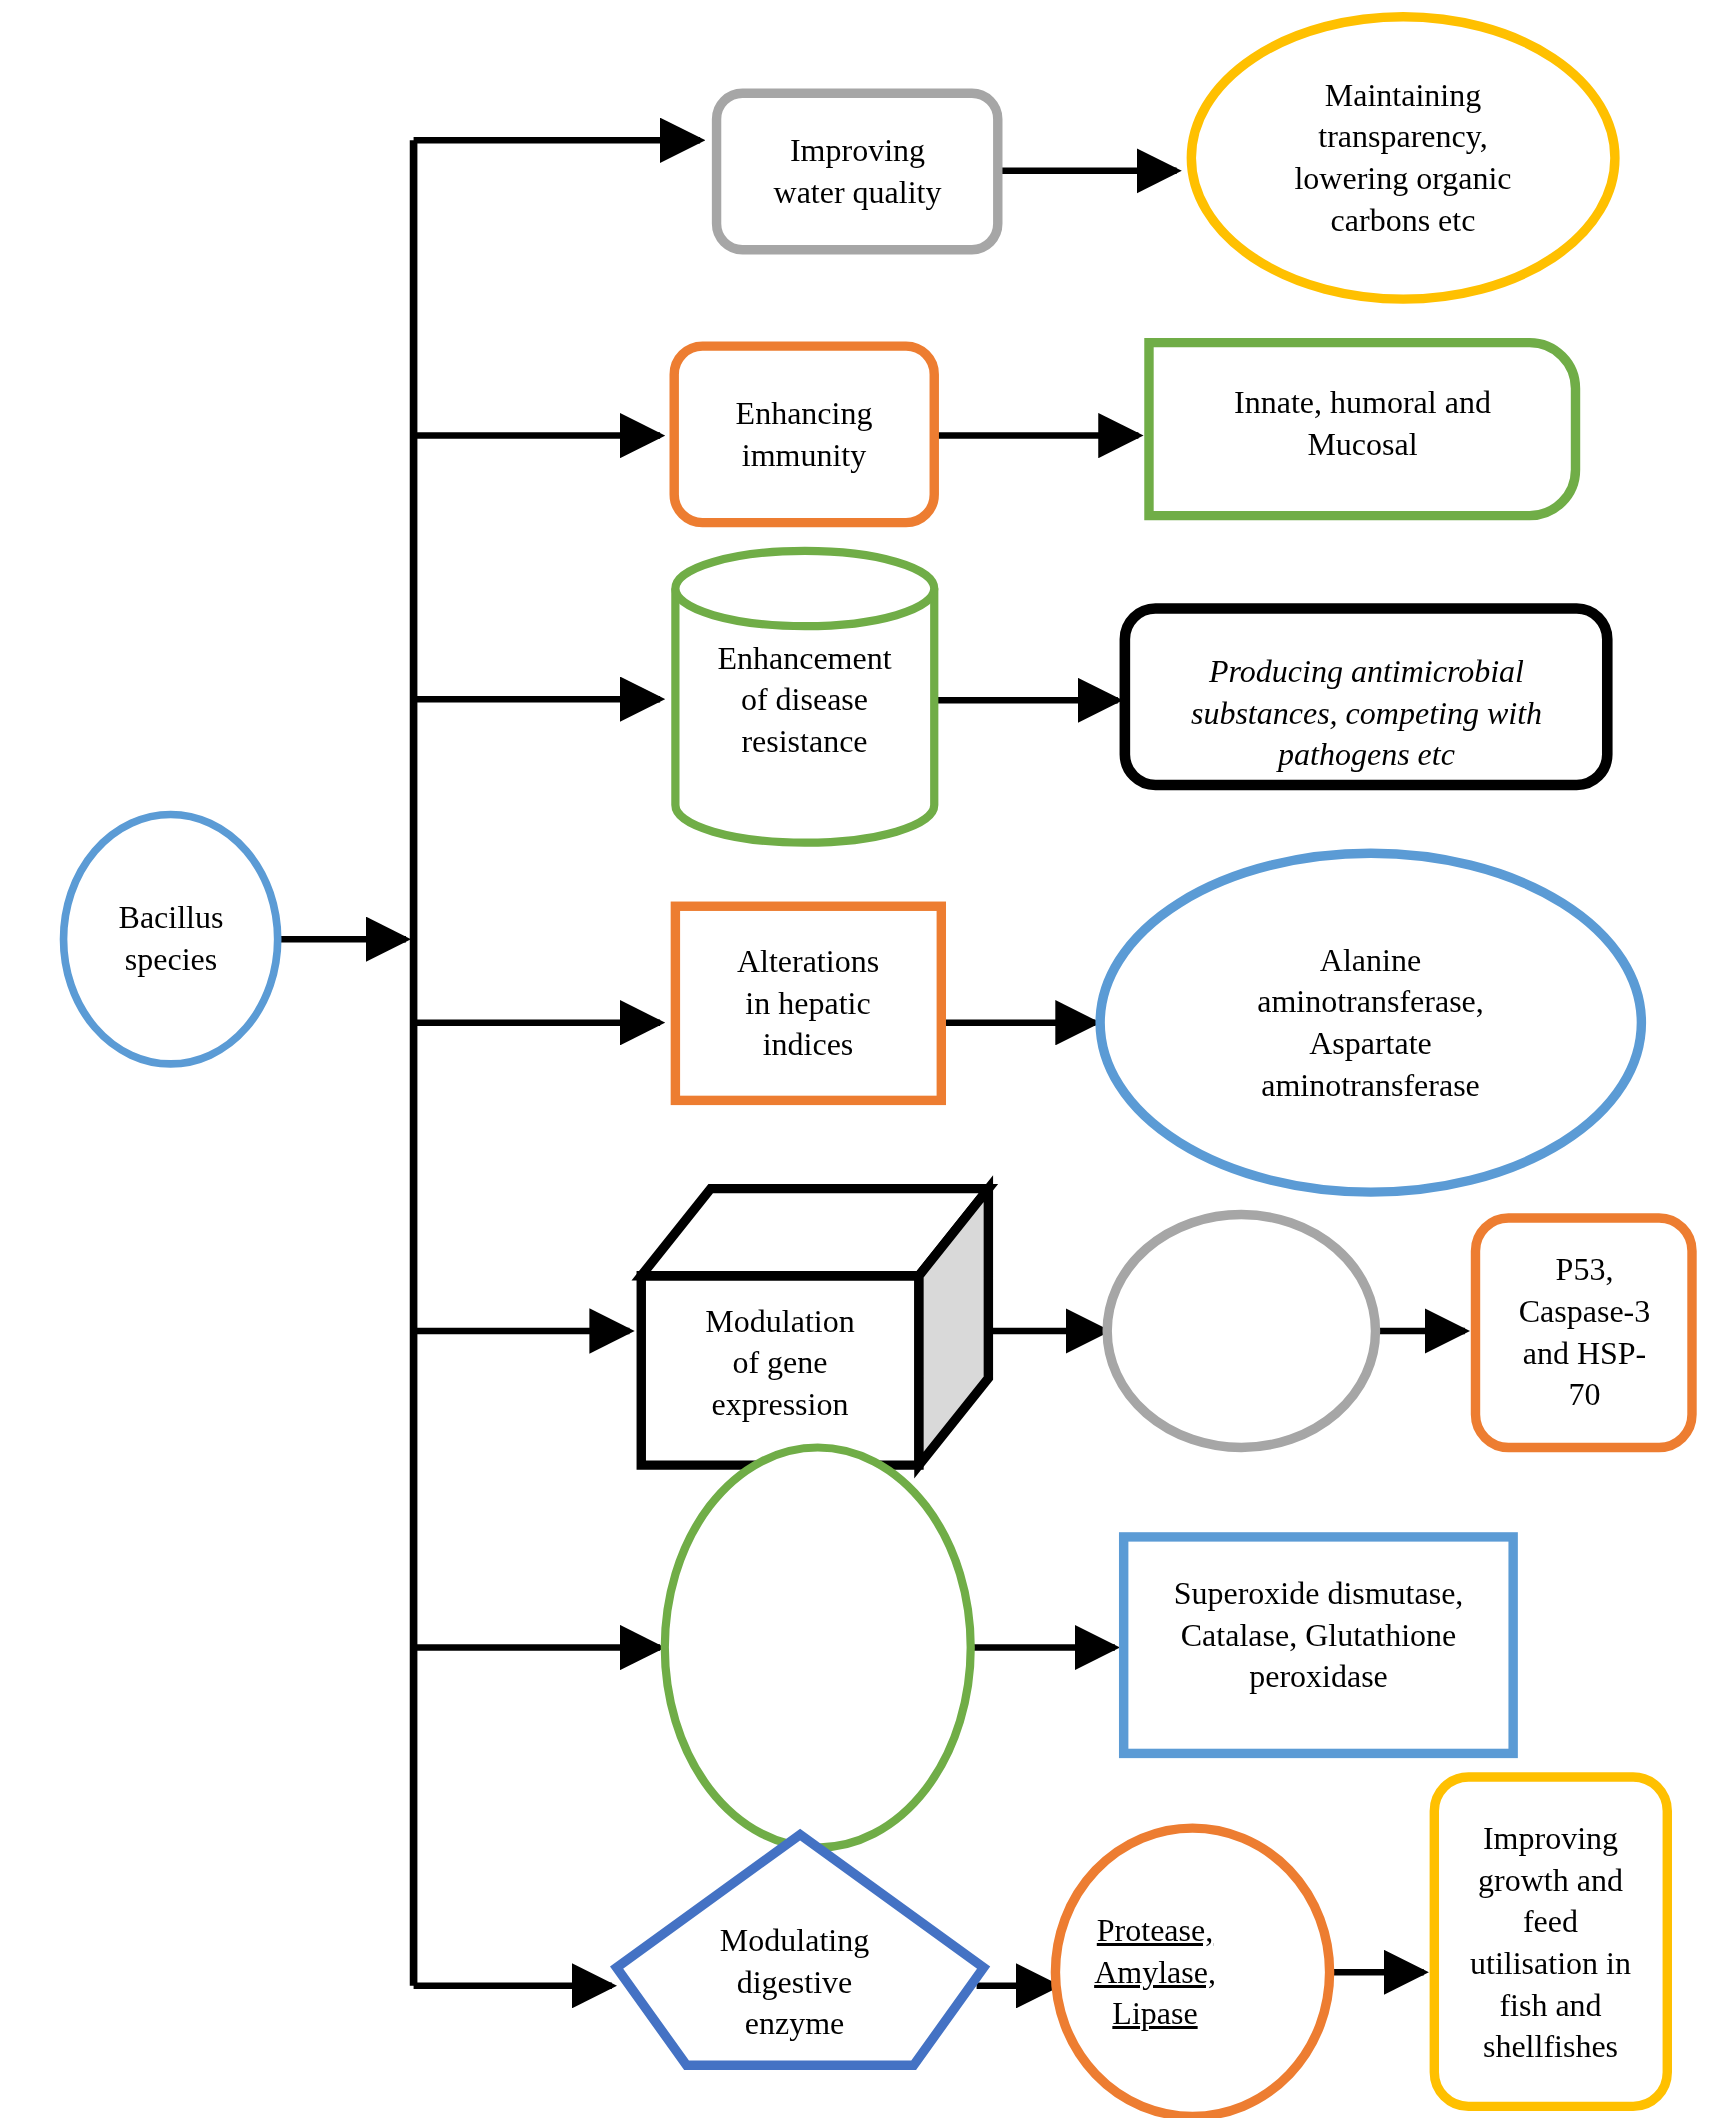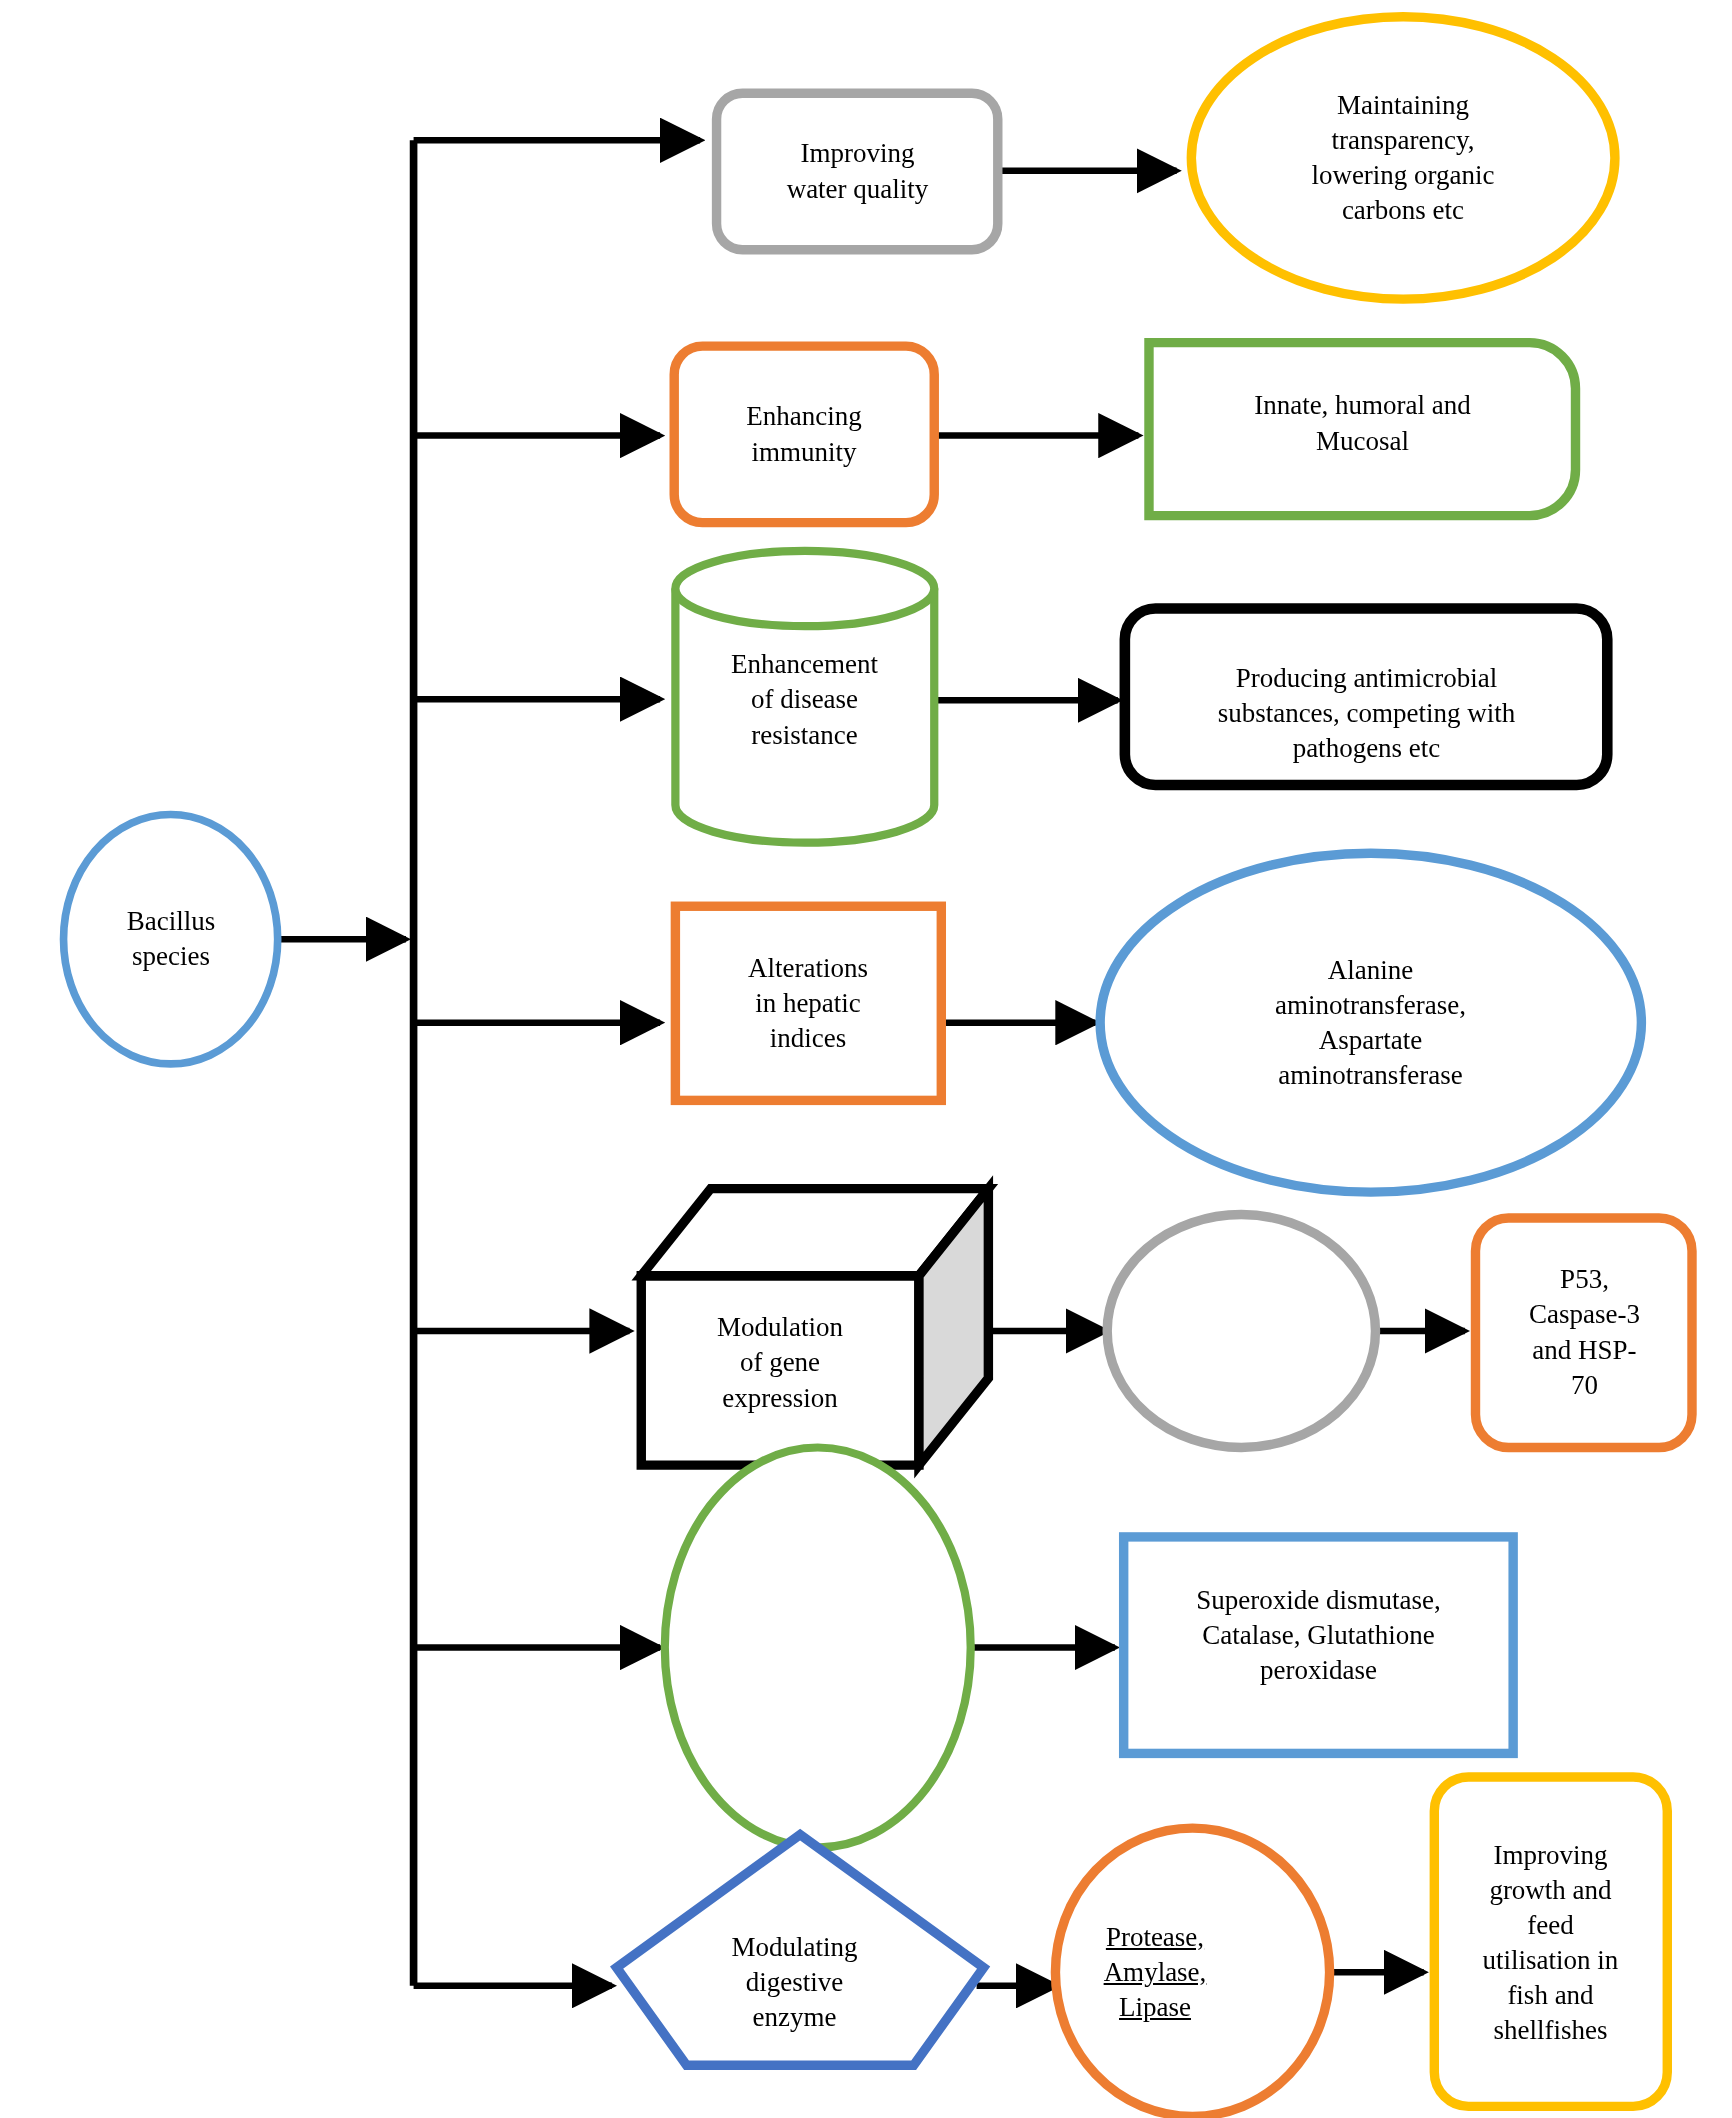--- a/index.html
+++ b/index.html
@@ -20,21 +20,21 @@
     display:flex;
     align-items:center;
     justify-content:center;
     text-align:center;
     line-height:1.30;
     font-size:26px;
     color:#000;
     white-space:pre-line;
     pointer-events:none;
   }
-  .t-lg{font-size:27px;}
+  .t-lg{font-size:32px;}
 </style>
 </head>
 <body>
 
 <div id="stage">
 
   <svg id="flow" viewBox="0 0 2944 3601" xmlns="http://www.w3.org/2000/svg">
     <defs>
       <marker id="arrowhead" markerWidth="7" markerHeight="7" refX="6.2" refY="3.5" orient="auto" markerUnits="strokeWidth">
         <path d="M0,0 L7,3.5 L0,7 Z" fill="#000"></path>
@@ -111,21 +111,21 @@
 carbons etc</div>
 
   <div class="node-text t-lg" style="left:674px;top:364px;width:260px;height:141px;">Enhancing
 immunity</div>
   <div class="node-text t-lg" style="left:1149px;top:360px;width:427px;height:127px;">Innate, humoral and
 Mucosal</div>
 
   <div class="node-text t-lg" style="left:675px;top:631px;width:259px;height:138px;">Enhancement
 of disease
 resistance</div>
-  <div class="node-text t-lg" style="left:1131px;top:614px;width:471px;height:199px;">Producing antimicrobial
+  <div class="node-text t-lg" style="left:1131px;top:614px;width:471px;height:199px;font-style:italic;">Producing antimicrobial
 substances, competing with
 pathogens etc</div>
 
   <div class="node-text t-lg" style="left:675px;top:924px;width:266px;height:159px;">Alterations
 in hepatic
 indices</div>
   <div class="node-text t-lg" style="left:1153px;top:924px;width:435px;height:198px;">Alanine
 aminotransferase,
 Aspartate
 aminotransferase</div>

